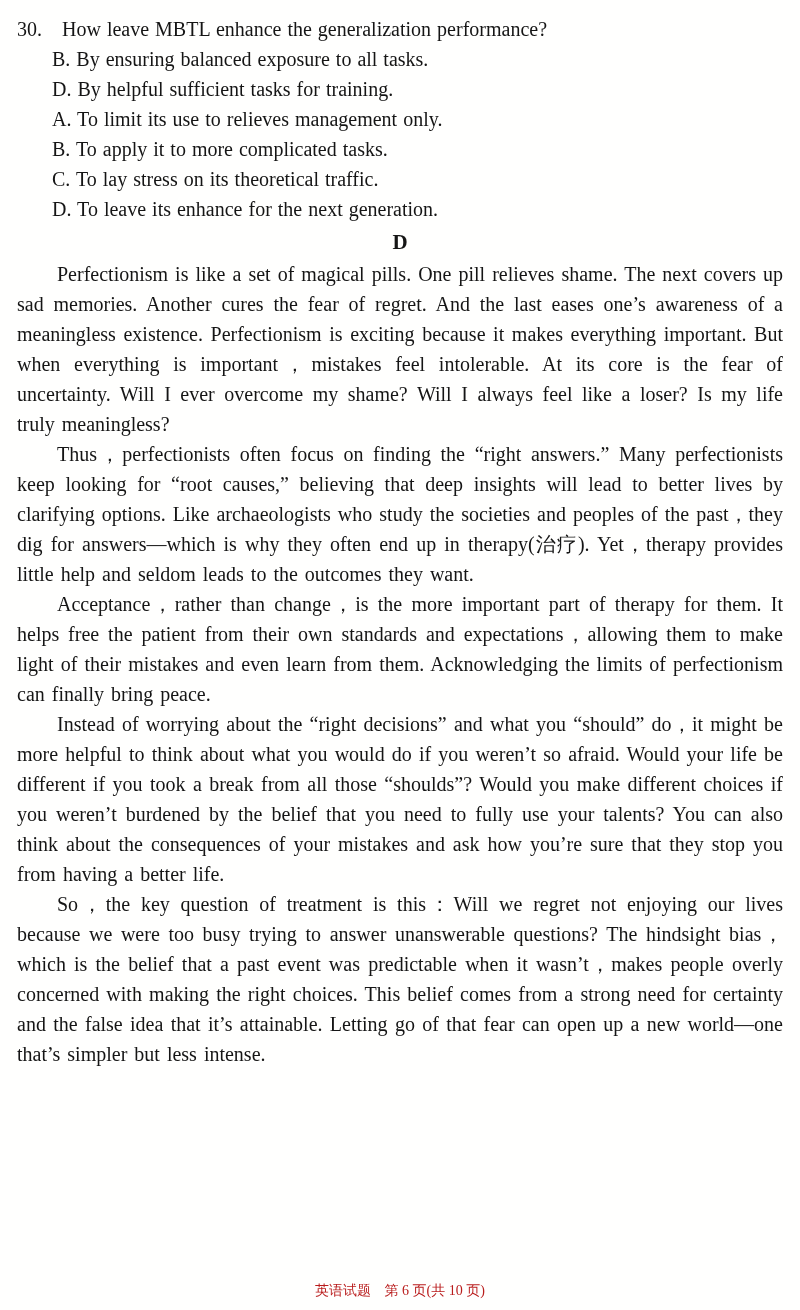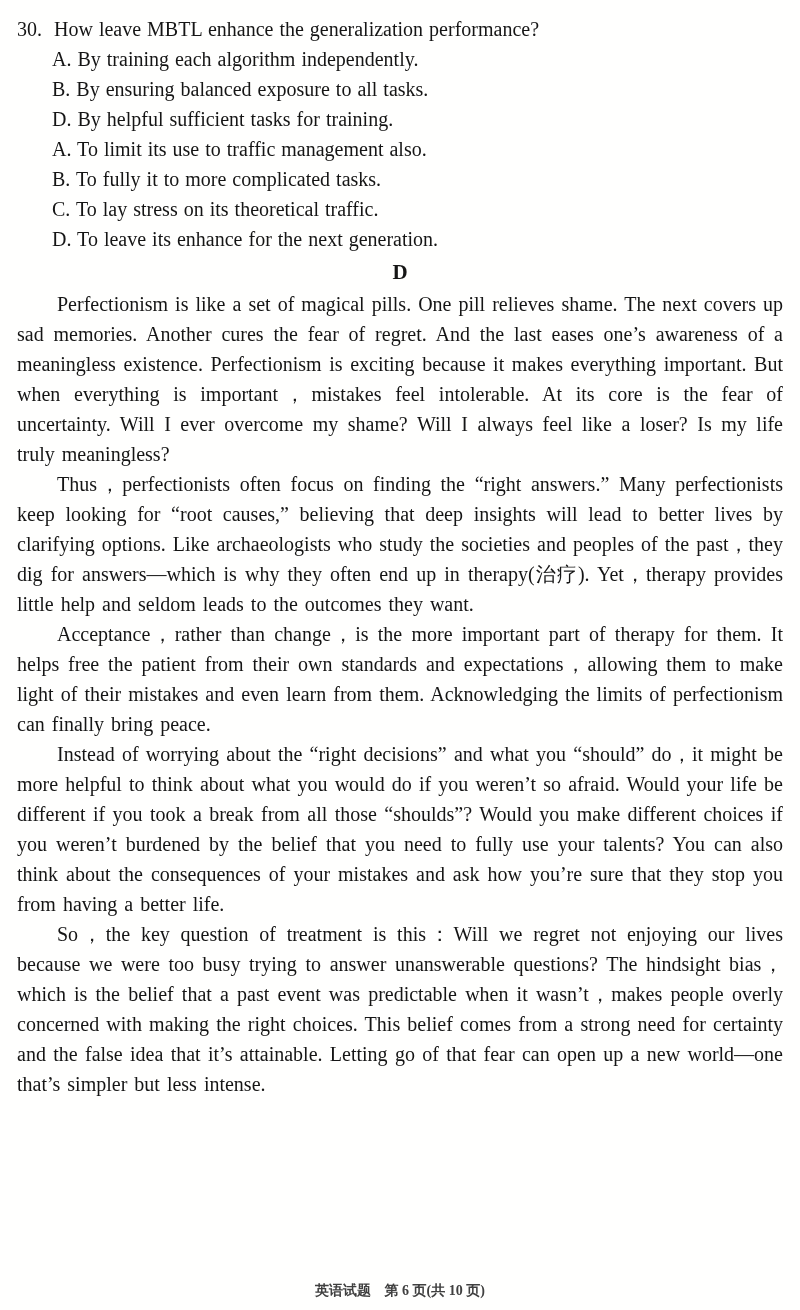--- a/index.html
+++ b/index.html
@@ -12,67 +12,66 @@
     color: #151515;
     font-family: "Liberation Serif", "DejaVu Serif", serif;
     font-size: 20px;
     line-height: 30px;
     padding: 14px 17px 0 17px;
     position: relative;
     overflow: hidden;
   }
   .questions { word-spacing: 1px; }
   .stem { white-space: nowrap; }
-  .stem .qnum { margin-right: 12px; }
+  .stem .qnum { margin-right: 20px; }
   .opt { padding-left: 35px; white-space: nowrap; }
   .section-label {
     text-align: center;
     font-weight: bold;
     font-size: 21px;
     line-height: 32px;
     margin: 2px 0 1px 0;
   }
   .passage p {
     text-align: justify;
     text-indent: 2em;
     word-spacing: 2px;
     margin: 0;
   }
   .footer {
     position: absolute;
     bottom: 10px;
     left: 0;
     right: 0;
     text-align: center;
-    font-weight: bold;
+    font-weight: normal;
     font-size: 14px;
     line-height: 18px;
-    color: #404040;
+    color: #b91c1c;
   }
   .footer span { margin: 0 5px; }
 </style>
 </head>
 <body>
 
 <div class="page">
 
   <div class="questions">
 
     <div class="question">
       <div class="stem">
         <span class="qnum">30.</span><span>How leave MBTL enhance the generalization performance?</span>
       </div>
-      <div class="opt">A. By training each algorithm independently.</div>
       <div class="opt">B. By ensuring balanced exposure to all tasks.</div>
       <div class="opt">D. By helpful sufficient tasks for training.</div>
     </div>
 
     <div class="question">
-      <div class="opt">A. To limit its use to traffic management also.</div>
-      <div class="opt">B. To fully it to more complicated tasks.</div>
+      <div class="opt">A. To limit its use to relieves management only.</div>
+      <div class="opt">B. To apply it to more complicated tasks.</div>
       <div class="opt">C. To lay stress on its theoretical traffic.</div>
       <div class="opt">D. To leave its enhance for the next generation.</div>
     </div>
 
   </div>
 
   <div class="section-label">D</div>
 
   <div class="passage">
     <p>Perfectionism is like a set of magical pills. One pill relieves shame. The next covers up sad memories. Another cures the fear of regret. And the last eases one’s awareness of a meaningless existence. Perfectionism is exciting because it makes everything important. But when everything is important，mistakes feel intolerable. At its core is the fear of uncertainty. Will I ever overcome my shame? Will I always feel like a loser? Is my life truly meaningless?</p>

